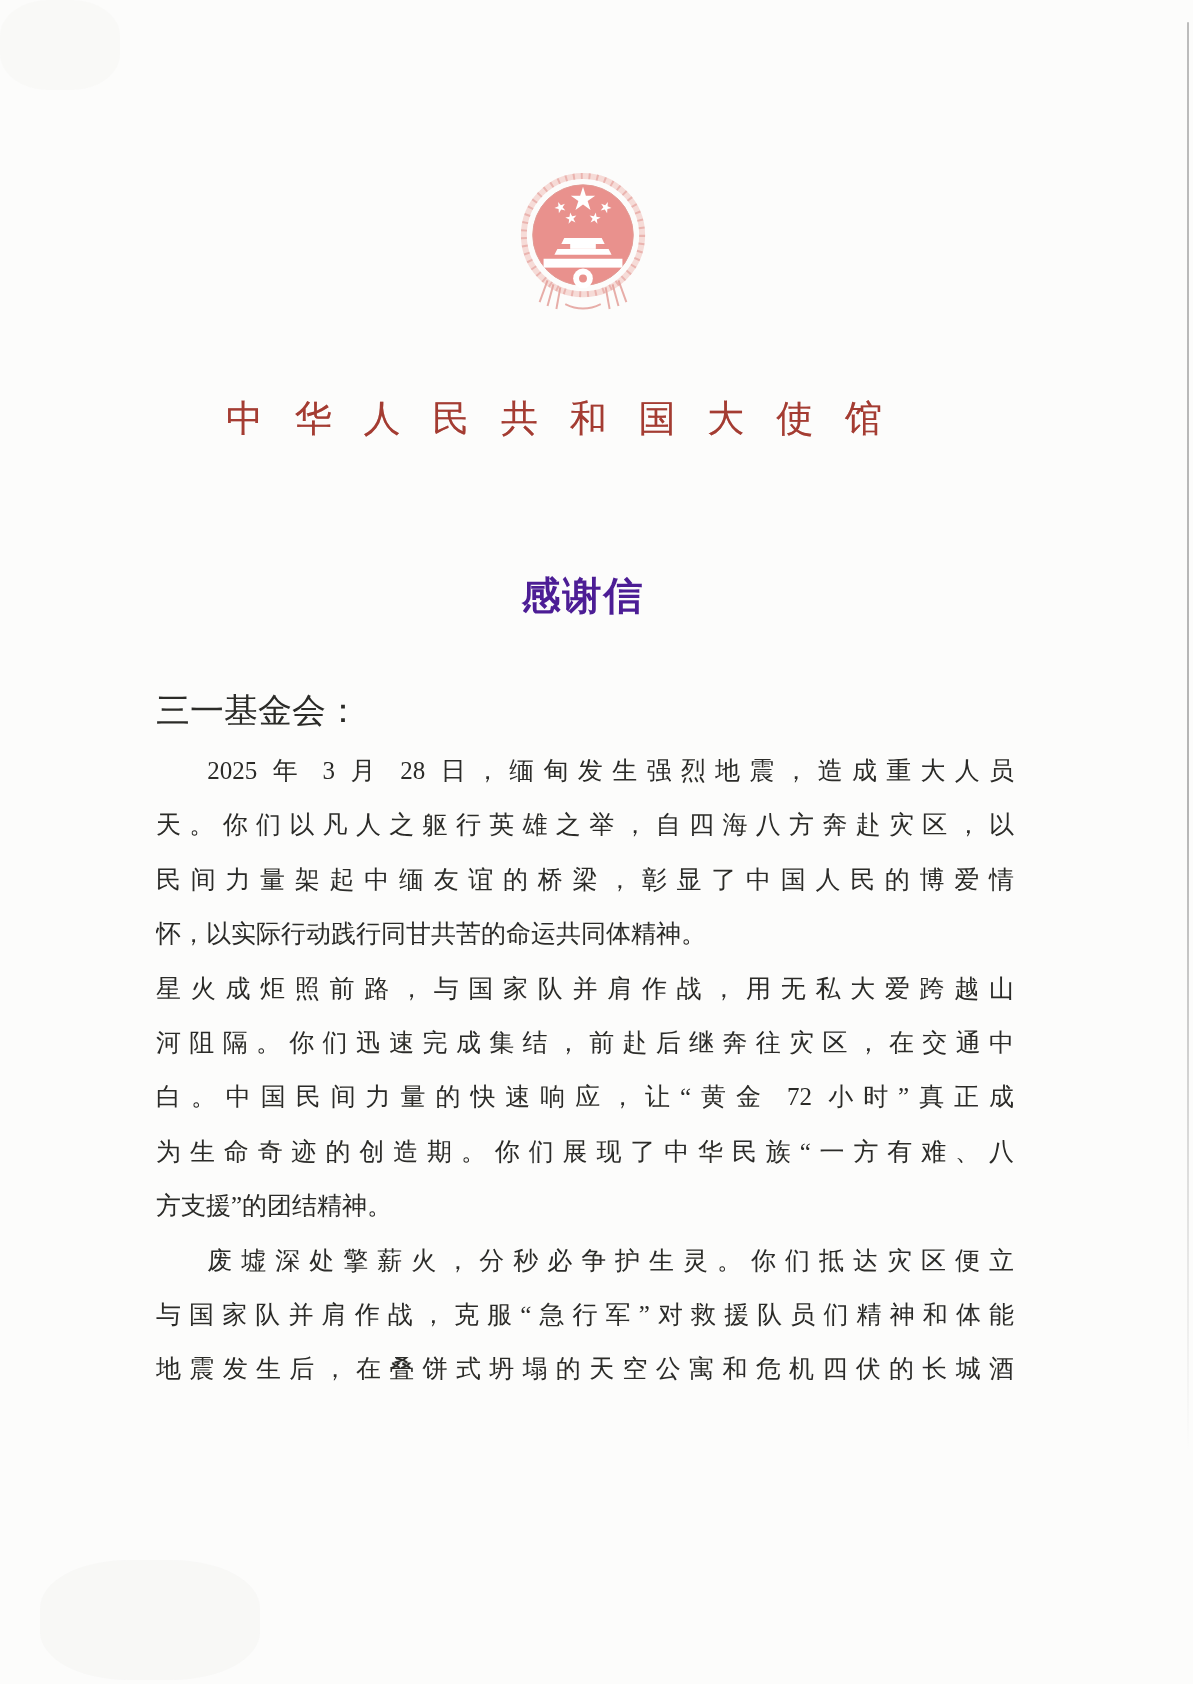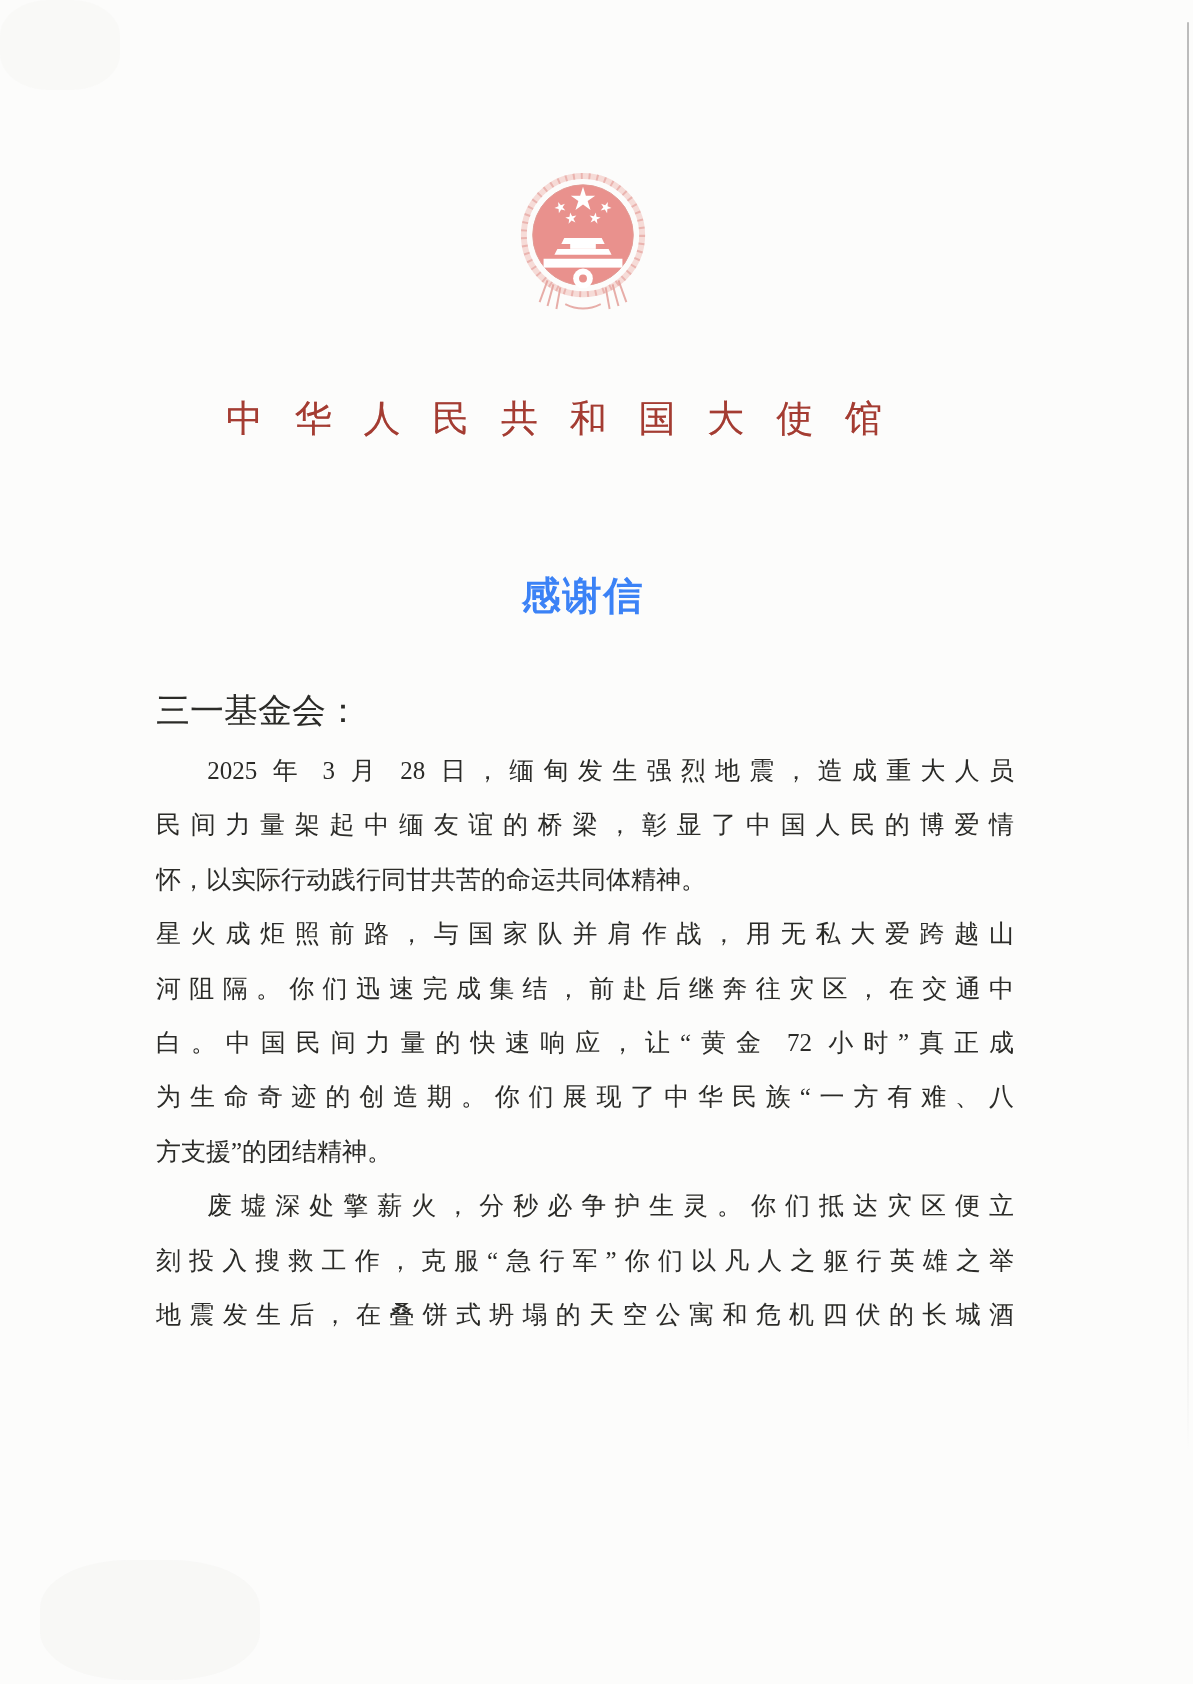--- a/index.html
+++ b/index.html
@@ -31,21 +31,21 @@
     font-size:37px;color:var(--title-red);
     font-family:"Liberation Serif","DejaVu Serif",serif;
     text-shadow:0 0 .4px rgba(164,60,50,.5);
   }
 
   
   .letter-title{
     position:absolute;left:0;top:569px;width:1166px;
     text-align:center;
     font-family:"Liberation Sans","DejaVu Sans",sans-serif;
-    font-weight:700;font-size:39px;letter-spacing:2px;color:#3b82f6;
+    font-weight:700;font-size:39px;letter-spacing:2px;color:#4c1d95;
   }
 
   .salutation{
     position:absolute;left:156px;top:688px;
     font-size:34px;color:var(--ink);text-align:center;
   }
 
   .letter-body{
     position:absolute;left:156px;top:744px;width:858px;
   }
@@ -121,28 +121,29 @@
       <span>使</span>
       <span>馆</span>
     </div>
 
   <div class="letter-title">感谢信</div>
 
   <div class="salutation">三一基金会：</div>
 
   <div class="letter-body">
       <div class="line indent">2025 年 3 月 28 日，缅甸发生强烈地震，造成重大人员</div>
+      <div class="line">天。你们以凡人之躯行英雄之举，自四海八方奔赴灾区，以</div>
       <div class="line">民间力量架起中缅友谊的桥梁，彰显了中国人民的博爱情</div>
       <div class="line end">怀，以实际行动践行同甘共苦的命运共同体精神。</div>
       <div class="line">星火成炬照前路，与国家队并肩作战，用无私大爱跨越山</div>
       <div class="line">河阻隔。你们迅速完成集结，前赴后继奔往灾区，在交通中</div>
       <div class="line">白。中国民间力量的快速响应，让“黄金 72 小时”真正成</div>
       <div class="line">为生命奇迹的创造期。你们展现了中华民族“一方有难、八</div>
       <div class="line end">方支援”的团结精神。</div>
       <div class="line indent">废墟深处擎薪火，分秒必争护生灵。你们抵达灾区便立</div>
-      <div class="line">刻投入搜救工作，克服“急行军”你们以凡人之躯行英雄之举</div>
+      <div class="line">与国家队并肩作战，克服“急行军”对救援队员们精神和体能</div>
       <div class="line">地震发生后，在叠饼式坍塌的天空公寓和危机四伏的长城酒</div>
     </div>
 
   <div class="smudge tl"></div>
   <div class="smudge bl"></div>
   <div class="scan-edge"></div>
 </div>
 
 </body></html>

